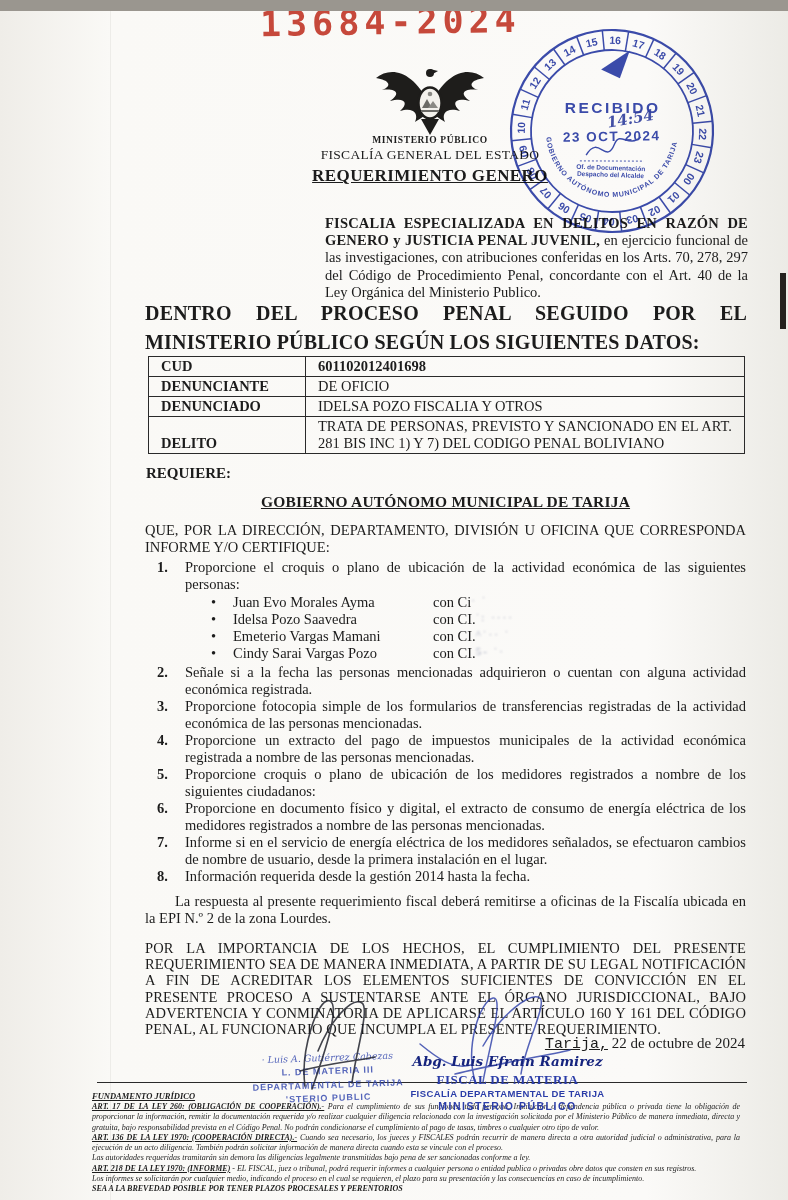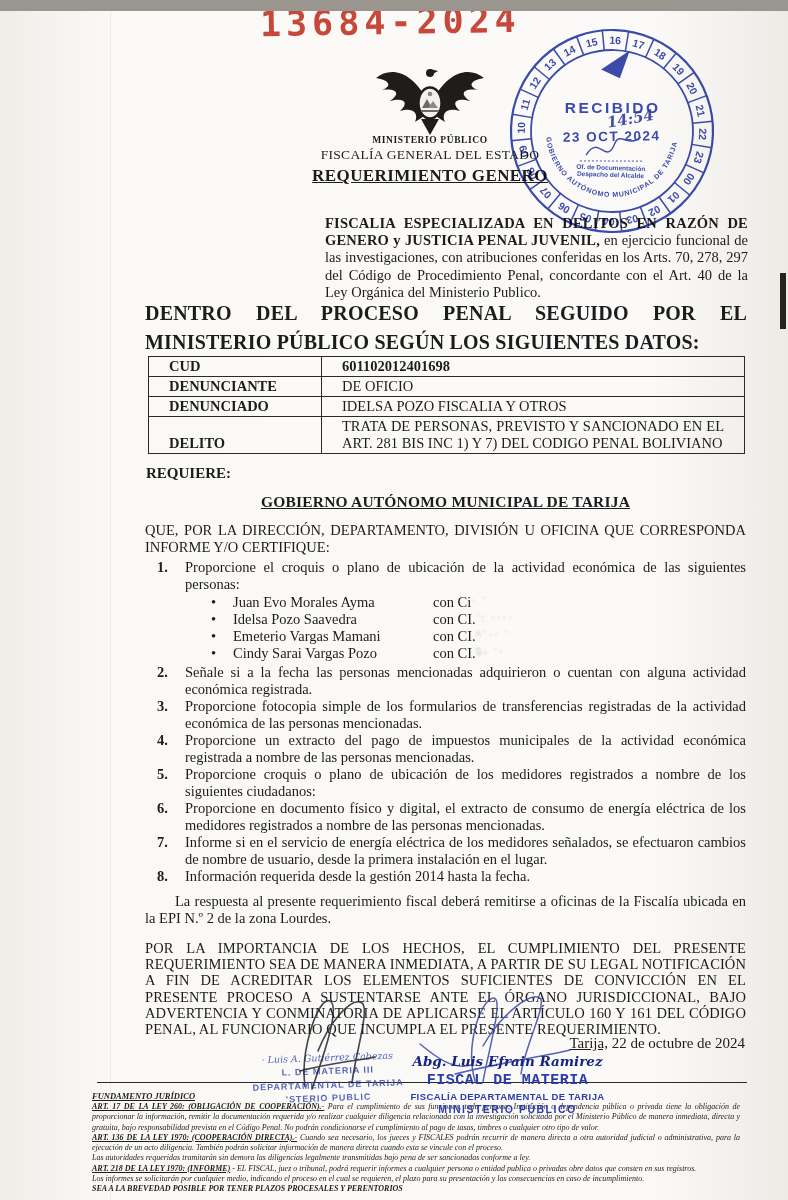--- a/index.html
+++ b/index.html
@@ -35,21 +35,21 @@
   .st-date { font:bold 13.5px "Liberation Sans", sans-serif; fill:#2b3da8; letter-spacing:1.5px; text-anchor:middle; }
   .st-small { font:bold 6.5px "Liberation Sans", sans-serif; fill:#2b3da8; text-anchor:middle; }
   .st-curved { font:bold 7px "Liberation Sans", sans-serif; fill:#2b3da8; letter-spacing:.8px; }
 
   
   .intro { position:absolute; left:325px; top:189px; width:423px; font-size:14.5px; line-height:1.2; text-align:justify; }
   .intro b { letter-spacing:.2px; }
   .proceso { position:absolute; left:145px; top:288px; width:602px; font-size:20px; font-weight:bold; line-height:1.45; text-align:justify; letter-spacing:.2px; }
 
   table.case { position:absolute; left:148px; top:345px; width:597px; border-collapse:collapse; font-size:14.5px; }
-  table.case td { border:1.6px solid #2a2a2a; padding:1px 20px; vertical-align:top; }
+  table.case td { border:1.6px solid #2a2a2a; padding:1px 12px; vertical-align:top; }
   td.lbl { width:132px; font-weight:bold; }
   td.lbl.bottom { vertical-align:bottom; }
   tr.cud td.val { font-weight:bold; }
   td.val.just { text-align:justify; }
 
   .requiere { position:absolute; left:146px; top:454px; font-size:15px; font-weight:bold; }
   .addressee { position:absolute; left:145px; top:482px; width:601px; text-align:center; font-size:15.5px; font-weight:bold; text-decoration:underline; letter-spacing:.2px; }
 
   .main-flow { position:absolute; left:145px; top:511px; width:601px; font-size:14.5px; line-height:1.17; }
   .certify { text-align:justify; margin:0; }
@@ -59,33 +59,33 @@
   .persons { margin:1px 0 2px 20px; line-height:1.18; }
   .person-row { display:flex; }
   .p-bullet { width:22px; text-align:left; padding-left:6px; }
   .p-name { width:200px; }
   .p-ci { }
   .redacted { display:inline-block; width:72px; color:#4a5580; opacity:.5; filter:blur(1px); font-size:11px; letter-spacing:2px; }
   .response { text-indent:30px; text-align:justify; margin:8px 0 0 0; }
   .importance { text-align:justify; margin:13px 0 0 0; line-height:1.13; letter-spacing:.1px; }
 
   .date-line { position:absolute; left:495px; top:1024px; width:250px; text-align:right; font-size:15px; z-index:4; }
-  .date-line .place { text-decoration:underline; }
+  .date-line .place { text-decoration:underline;font-family:Liberation Mono, monospace; }
 
   
   .sig-svg { position:absolute; left:225px; top:975px; z-index:5; }
   .left-stamp {
     position:absolute; left:243px; top:1040px; width:170px; text-align:center; z-index:3;
     font-family:"Liberation Sans", sans-serif; color:#3a4db0; transform:rotate(-2deg); opacity:.85; line-height:1.5;
   }
   .ls-name { font-family:"DejaVu Serif", serif; font-style:italic; font-size:9.5px; }
   .ls-line { font-size:9px; font-weight:bold; letter-spacing:1px; }
   .center-stamp { position:absolute; left:400px; top:1042px; width:215px; text-align:center; z-index:5; line-height:1.25; }
   .cs-name { font-family:"DejaVu Serif", serif; font-style:italic; font-weight:bold; font-size:13.5px; color:#16247e; }
-  .cs-role { font-family:Liberation Mono, monospace; font-size:15px; font-weight:bold; color:#2b3da8; letter-spacing:.5px; margin-top:2px; }
+  .cs-role { font-family:Liberation Serif, serif; font-size:13px; font-weight:bold; color:#2b3da8; letter-spacing:.5px; margin-top:2px; }
   .cs-office { font-family:"Liberation Sans", sans-serif; font-size:9.5px; font-weight:bold; color:#2b3da8; letter-spacing:.4px; }
   .cs-org { font-family:"Liberation Sans", sans-serif; font-size:10.5px; font-weight:bold; color:#2b3da8; letter-spacing:1.5px; }
 
   .separator { position:absolute; left:97px; top:1071px; width:650px; border-top:1.6px solid #2a2a2a; z-index:1; }
 
   
   .footer {
     position:absolute; left:92px; top:1080px; width:648px; z-index:2;
     font-family:Liberation Serif, serif; font-style:italic; font-size:8px; line-height:1.28; color:#1d1d1d; text-align:justify;
   }

